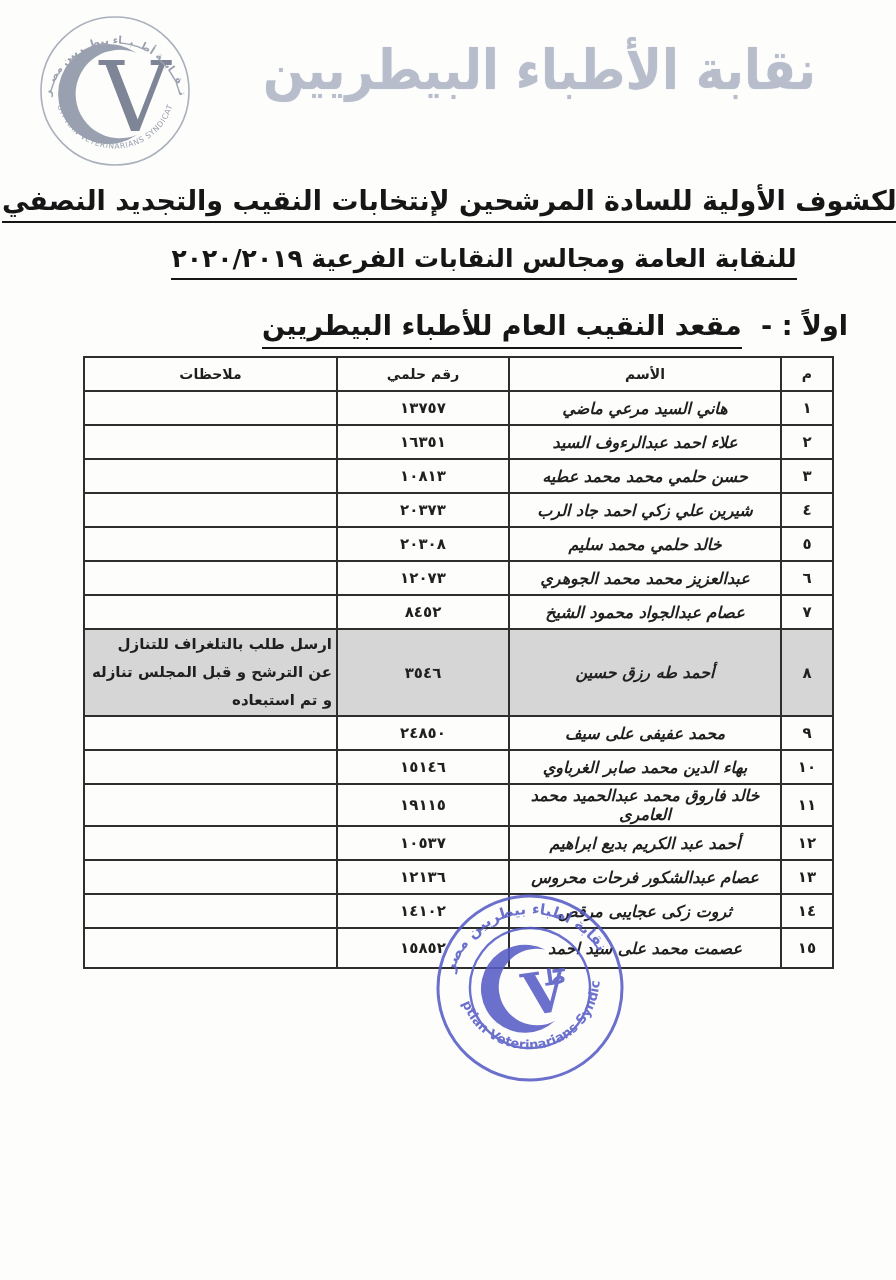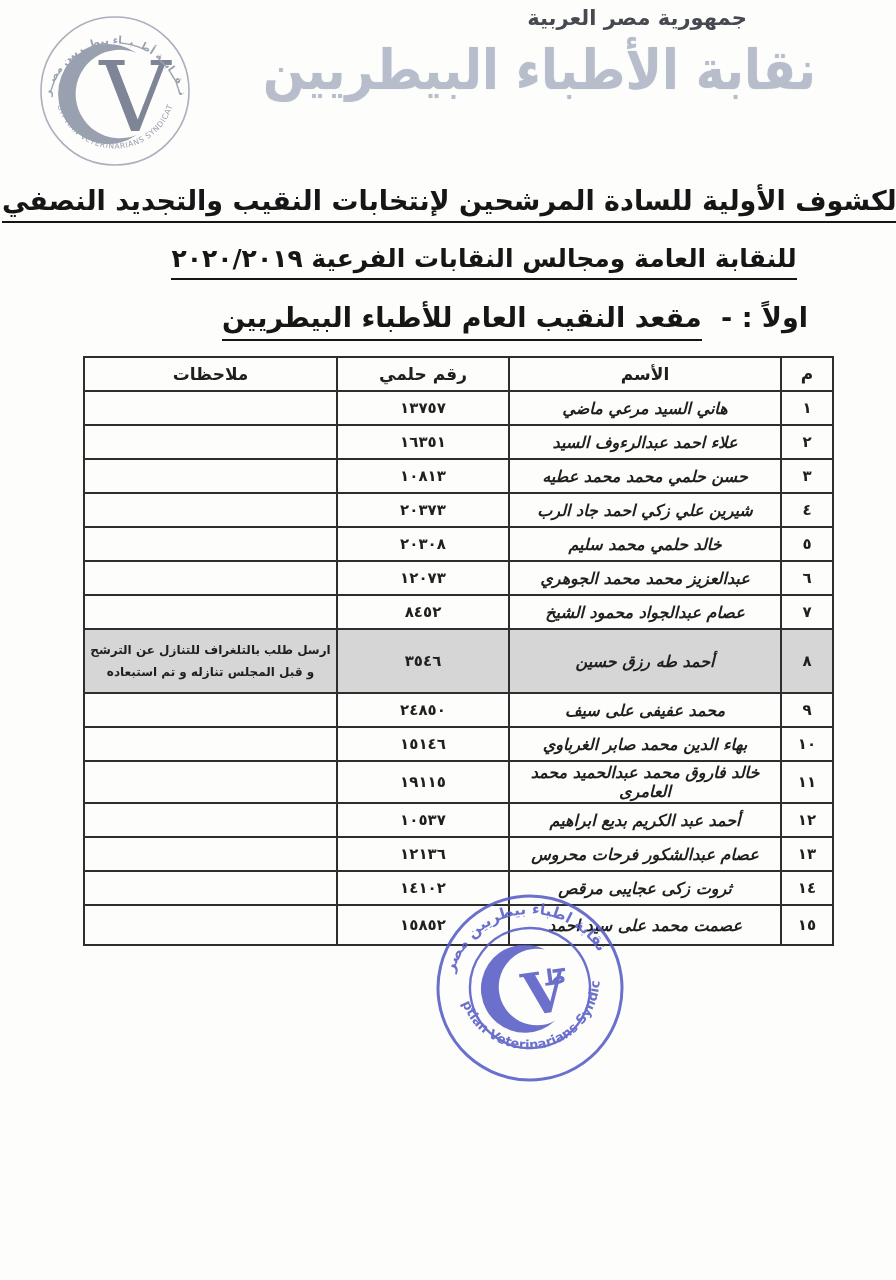--- a/index.html
+++ b/index.html
@@ -26,40 +26,40 @@
     text-shadow:0 0 1px #c8cdd8;
   }
   .logo{position:absolute;top:12px;left:36px;width:158px;height:158px;}
 
   
   .titles{position:absolute;top:185px;right:0;left:0;}
   .t-line{white-space:nowrap;font-weight:700;color:#161616;}
   .t1{text-align:center;font-size:27px;transform:translateX(10px);}
   .t1 .ul, .t2 .ul{border-bottom:2.5px solid #161616;padding-bottom:5px;display:inline-block;}
   .t2{text-align:center;font-size:25px;margin-top:21px;transform:translateX(36px);}
-  .t3{font-size:27px;margin-top:22px;padding-right:88px;text-align:right;}
+  .t3{font-size:27px;margin-top:30px;padding-right:48px;text-align:right;}
   .t3 .seat{border-bottom:2.5px solid #161616;padding-bottom:6px;display:inline-block;margin-right:10px;}
 
   
   .tbl-wrap{position:absolute;top:356px;right:62px;}
   table{
     border-collapse:collapse;table-layout:fixed;width:749px;
     font-weight:700;background:transparent;
   }
   th,td{
     border:2px solid #2e2e2e;text-align:center;vertical-align:middle;
     padding:1px 4px;overflow:hidden;
   }
   thead tr{height:34px;}
   tbody tr{height:34px;}
-  th{font-size:17px;}
+  th{font-size:14px;}
   td.c-idx{font-size:15px;}
   td.c-name{font-size:16px;font-style:italic;}
   td.c-reg{font-size:15px;letter-spacing:1px;margin-top:33px;}
-  td.c-notes{font-size:12px;line-height:1.85;}
+  td.c-notes{font-size:15px;line-height:1.85;text-align:right;}
   tr.highlighted{height:64px;background:#d6d6d6;}
   tbody tr:last-child{height:40px;}
 
   
   .stamp{position:absolute;top:878px;left:420px;width:220px;height:220px;opacity:0.88;}
 
   .svgtxt{font-family:"DejaVu Sans",sans-serif;}
   .serif{font-family:"DejaVu Serif",serif;}
 </style>
 </head>
@@ -78,21 +78,20 @@
       <text class="serif" x="99" y="119" font-size="98" fill="#7e8596" text-anchor="middle">V</text>
       <text class="svgtxt" font-size="10.5" font-weight="bold" fill="#9aa0af">
         <textPath href="#logoTop" startOffset="50%" text-anchor="middle">نــقــابــة أطــبــاء بيطــريين مصــر</textPath>
       </text>
       <text class="svgtxt" font-size="7.6" letter-spacing="0.6" fill="#9aa0af">
         <textPath href="#logoBot" startOffset="50%" text-anchor="middle">EGYPTIAN VETERINARIANS SYNDICATE</textPath>
       </text>
     </svg>
   </div>
 
-  <div class="country">جمهورية مصر العربية</div>
   <div class="calligraphy">نقابة الأطباء البيطريين</div>
 
   <div class="titles">
     <div class="t-line t1">
       <span class="ul">الكشوف الأولية للسادة المرشحين لإنتخابات النقيب والتجديد النصفي</span>
     </div>
     <div class="t-line t2">
       <span class="ul">للنقابة العامة ومجالس النقابات الفرعية ٢٠٢٠/٢٠١٩</span>
     </div>
     <div class="t-line t3">

